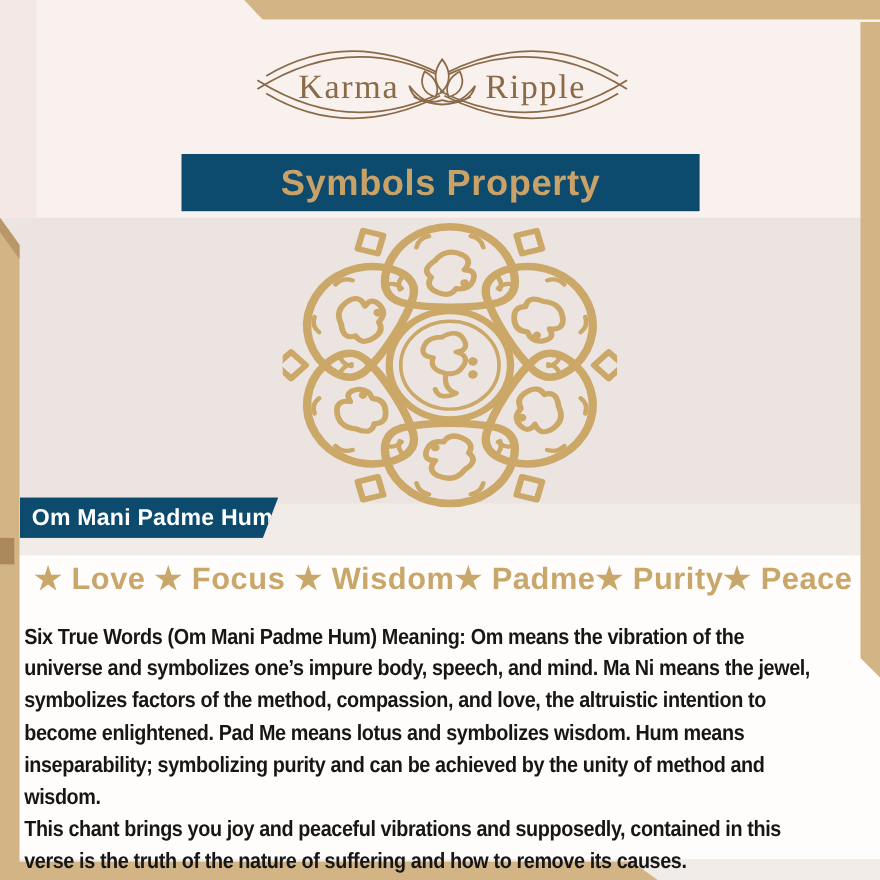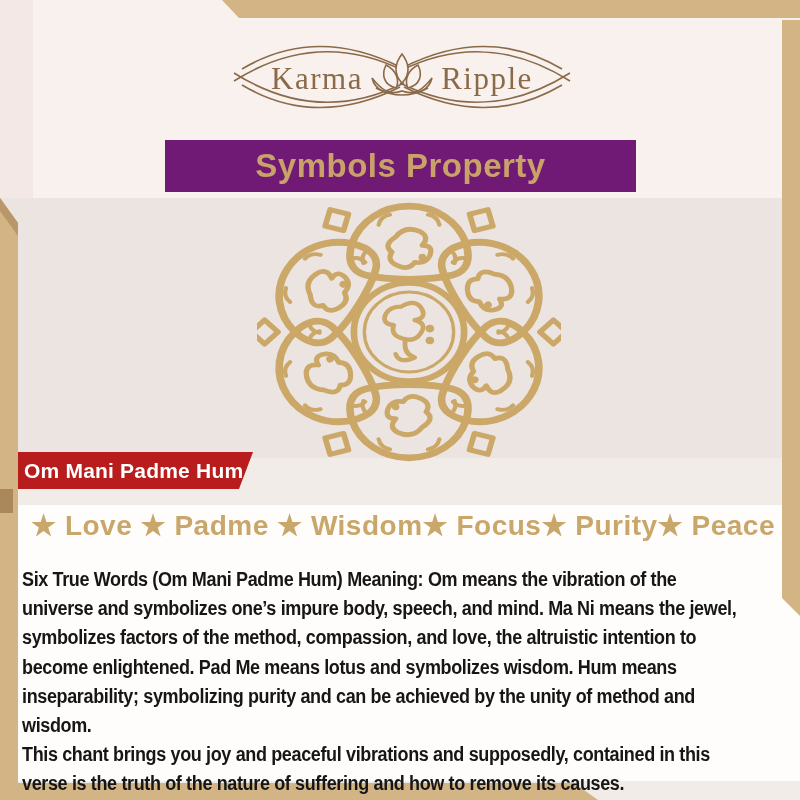--- a/index.html
+++ b/index.html
@@ -26,31 +26,31 @@
   .ribbon-left-patch{position:absolute;left:0;top:489px;width:13px;height:24px;background:#aa885c;}
   .ribbon-bottom{left:0;top:783px;width:598px;height:17px;
     clip-path:polygon(0 0,574px 0,598px 17px,0 17px);}
 
   
   .logo{position:absolute;left:220px;top:38px;width:364px;height:80px;}
   .logo svg{display:block;}
   .logo text{font-family:"Liberation Serif",serif;font-size:31px;fill:#8a6a48;letter-spacing:1.5px;}
 
   
-  .heading-card{position:absolute;left:165px;top:140px;width:471px;height:52px;background:#701a75;
+  .heading-card{position:absolute;left:165px;top:140px;width:471px;height:52px;background:#0c4a6e;
     display:flex;align-items:center;justify-content:center;}
   .heading-title{font-size:33px;font-weight:bold;color:#c9a269;letter-spacing:0.5px;}
 
   
   .mandala{position:absolute;left:257px;top:196px;width:304px;height:272px;}
 
   
-  .om-banner{position:absolute;left:18px;top:452px;width:235px;height:37px;background:#b91c1c;
+  .om-banner{position:absolute;left:18px;top:452px;width:235px;height:37px;background:#0c4a6e;
     clip-path:polygon(0 0,235px 0,221px 37px,0 37px);
-    display:flex;align-items:center;}
+    display:flex;align-items:center;justify-content:center;}
   .om-banner-label{color:#ffffff;font-weight:bold;font-size:21px;padding-left:6px;letter-spacing:0.2px;white-space:nowrap;}
 
   
   .qualities{position:absolute;left:18px;top:509px;width:770px;height:38px;text-align:center;
     font-size:28px;font-weight:bold;color:#c9a66a;letter-spacing:0.5px;white-space:nowrap;}
 
   
   .body-text{position:absolute;left:22px;top:565px;width:778px;z-index:5;}
   .body-line{font-size:20px;font-weight:bold;color:#161616;letter-spacing:-0.4px;
     line-height:29.2px;white-space:nowrap;transform:scaleX(0.9);transform-origin:left center;}
@@ -151,21 +151,21 @@
           <circle cx="22" cy="10" r="4.5" fill="#cba768" stroke="none"></circle>
         </g>
       </g>
     </svg>
   </div>
 
   <div class="om-banner">
     <span class="om-banner-label">Om Mani Padme Hum</span>
   </div>
 
-  <div class="qualities">★ Love ★ Padme ★ Wisdom★ Focus★ Purity★  Peace</div>
+  <div class="qualities">★ Love ★ Focus ★ Wisdom★ Padme★ Purity★  Peace</div>
 
   <div class="body-text">
     <div class="body-line">Six True Words (Om Mani Padme Hum) Meaning: Om means the vibration of the</div>
     <div class="body-line">universe and symbolizes one’s impure body, speech, and mind. Ma Ni means the jewel,</div>
     <div class="body-line">symbolizes factors of the method, compassion, and love, the altruistic intention to</div>
     <div class="body-line">become enlightened. Pad Me means lotus and symbolizes wisdom. Hum means</div>
     <div class="body-line">inseparability; symbolizing purity and can be achieved by the unity of method and</div>
     <div class="body-line">wisdom.</div>
     <div class="body-line">This chant brings you joy and peaceful vibrations and supposedly, contained in this</div>
     <div class="body-line">verse is the truth of the nature of suffering and how to remove its causes.</div>

